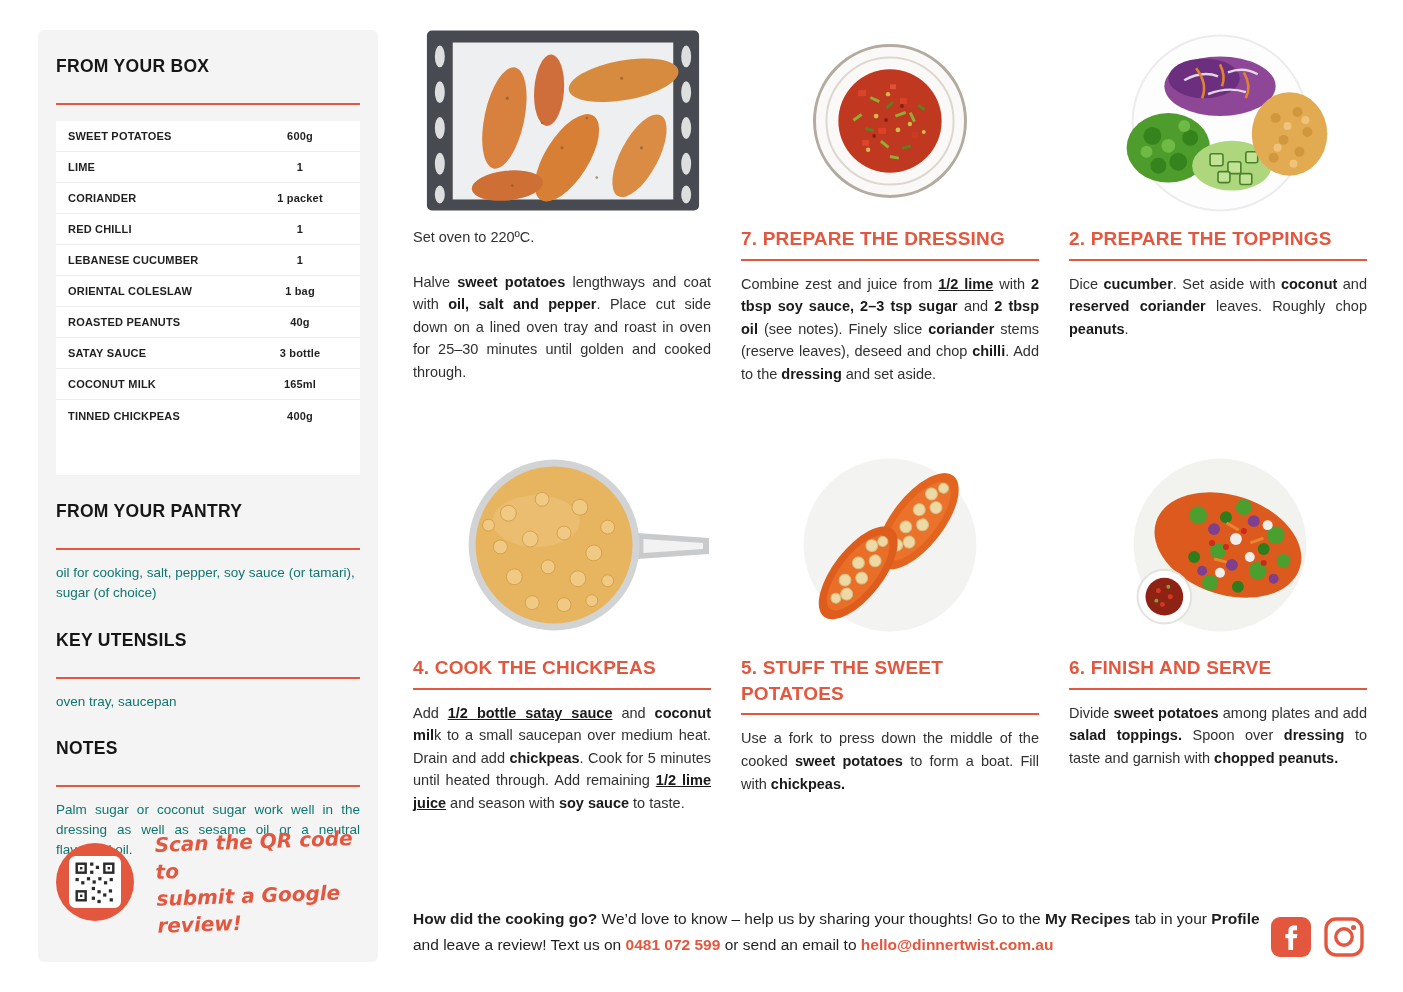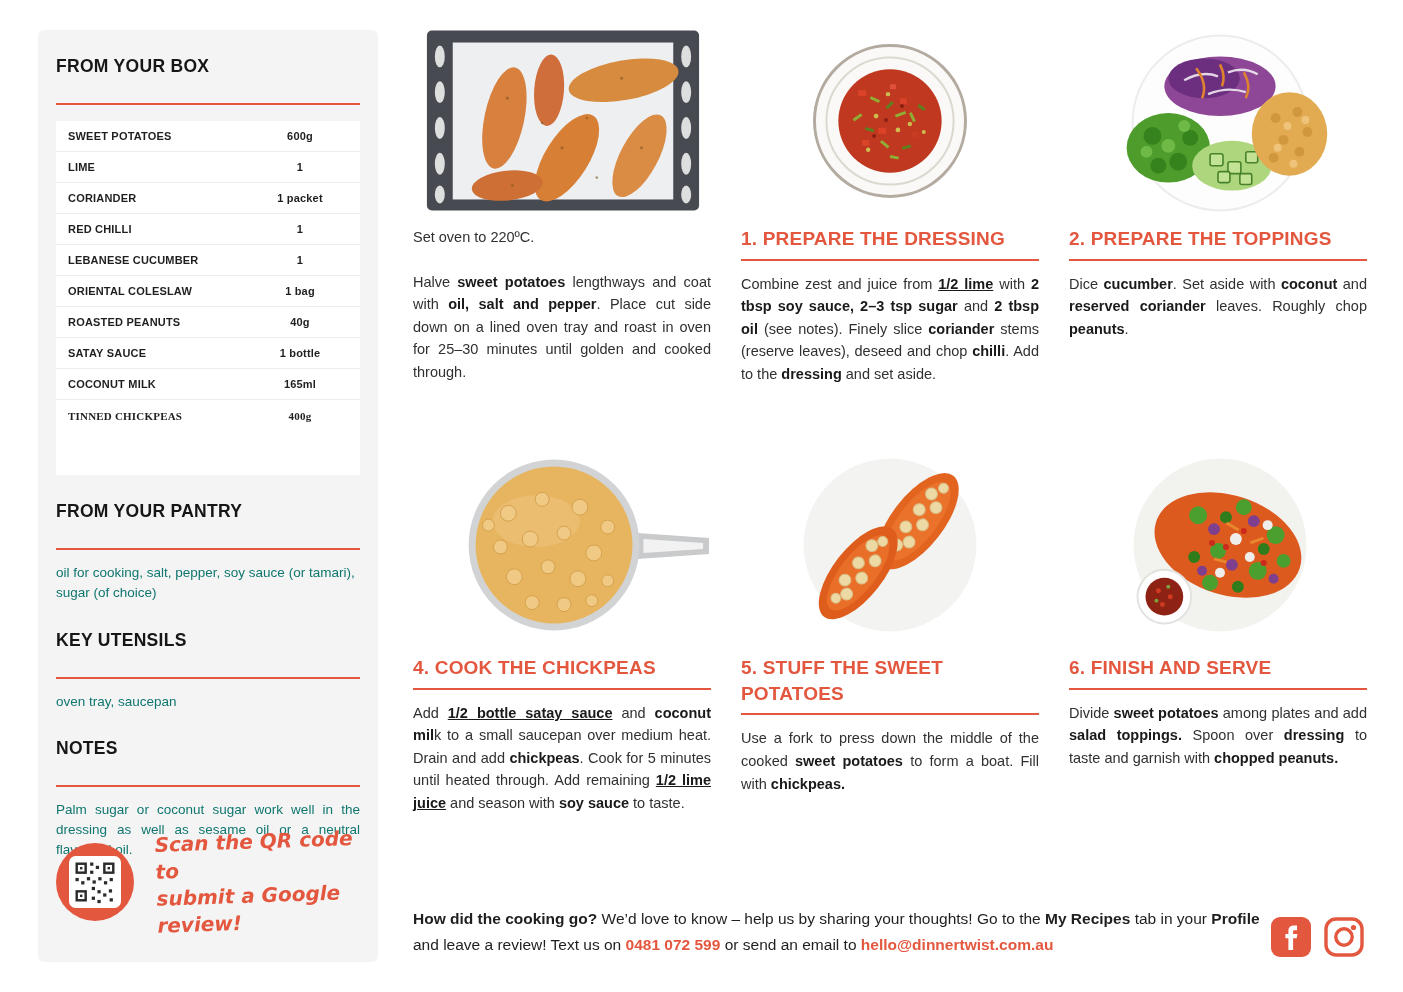--- a/index.html
+++ b/index.html
@@ -16,21 +16,21 @@
   .side-heading {
     font-size:17.5px; font-weight:800; letter-spacing:.3px; color:#161616;
     padding-bottom:26px; border-bottom:2px solid var(--accent);
   }
   .ing-table { background:#ffffff; margin-top:16px; padding-bottom:44px; }
   .ing-row {
     display:flex; align-items:center; justify-content:space-between;
     padding:0 12px; height:31px; border-bottom:1px solid #ececec;
     font-size:11px; font-weight:700; letter-spacing:.2px; color:#1f1f1f;
   }
-  .ing-row:last-child { border-bottom:none;font-family:Liberation Serif, serif; }
+  .ing-row:last-child { border-bottom:none; }
   .ing-qty { width:96px; text-align:center; }
   .side-text { margin-top:13px; font-size:13.5px; line-height:1.5; color:#0f766e; }
   .side-text.justify { text-align:justify; }
   .mt26 { margin-top:26px; }
   .qr-row { position:absolute; left:18px; bottom:26px; display:flex; align-items:center; }
   .qr-circle {
     width:78px; height:78px; border-radius:50%; background:var(--accent);
     display:flex; align-items:center; justify-content:center; flex:0 0 auto;
   }
   .qr-circle svg { width:52px; height:52px; }
@@ -96,21 +96,21 @@
       <div class="ing-row">
           <span>ORIENTAL COLESLAW</span>
           <span class="ing-qty">1 bag</span>
         </div>
       <div class="ing-row">
           <span>ROASTED PEANUTS</span>
           <span class="ing-qty">40g</span>
         </div>
       <div class="ing-row">
           <span>SATAY SAUCE</span>
-          <span class="ing-qty">1 bottle</span>
+          <span class="ing-qty">3 bottle</span>
         </div>
       <div class="ing-row">
           <span>COCONUT MILK</span>
           <span class="ing-qty">165ml</span>
         </div>
       <div class="ing-row">
           <span>TINNED CHICKPEAS</span>
           <span class="ing-qty">400g</span>
         </div>
     </div>
@@ -248,21 +248,21 @@
             <circle cx="128" cy="122" r="2.2"></circle>
               <circle cx="184" cy="104" r="2"></circle>
           </g>
           <g fill="#7c1a0e" opacity="0.8">
             <circle cx="146" cy="92" r="2"></circle>
               <circle cx="162" cy="78" r="2"></circle>
               <circle cx="134" cy="108" r="2"></circle>
           </g>
         </svg>
       </div>
-      <h3 class="step-title">1. PREPARE THE DRESSING</h3>
+      <h3 class="step-title">7. PREPARE THE DRESSING</h3>
       <p class="step-body"><span>Combine zest and juice from </span><span class="b" style="text-decoration: underline;">1/2 lime</span><span> with </span><span class="b">2 tbsp soy sauce, 2–3 tsp sugar</span><span> and </span><span class="b">2 tbsp oil</span><span> (see notes). Finely slice </span><span class="b">coriander</span><span> stems (reserve leaves), deseed and chop </span><span class="b">chilli</span><span>. Add to the </span><span class="b">dressing</span><span> and set aside.</span></p>
     </section>
 
     <section class="cell row1">
       <div class="photo">
         <svg viewBox="0 0 300 185" aria-hidden="true">
           <rect width="300" height="185" fill="#ffffff"></rect>
           <circle cx="152" cy="95" r="88" fill="#fdfdfd" stroke="#ececec" stroke-width="2"></circle>
           <ellipse cx="152" cy="58" rx="56" ry="30" fill="#8d4796"></ellipse>
           <ellipse cx="136" cy="50" rx="36" ry="20" fill="#6c2f7f"></ellipse>

